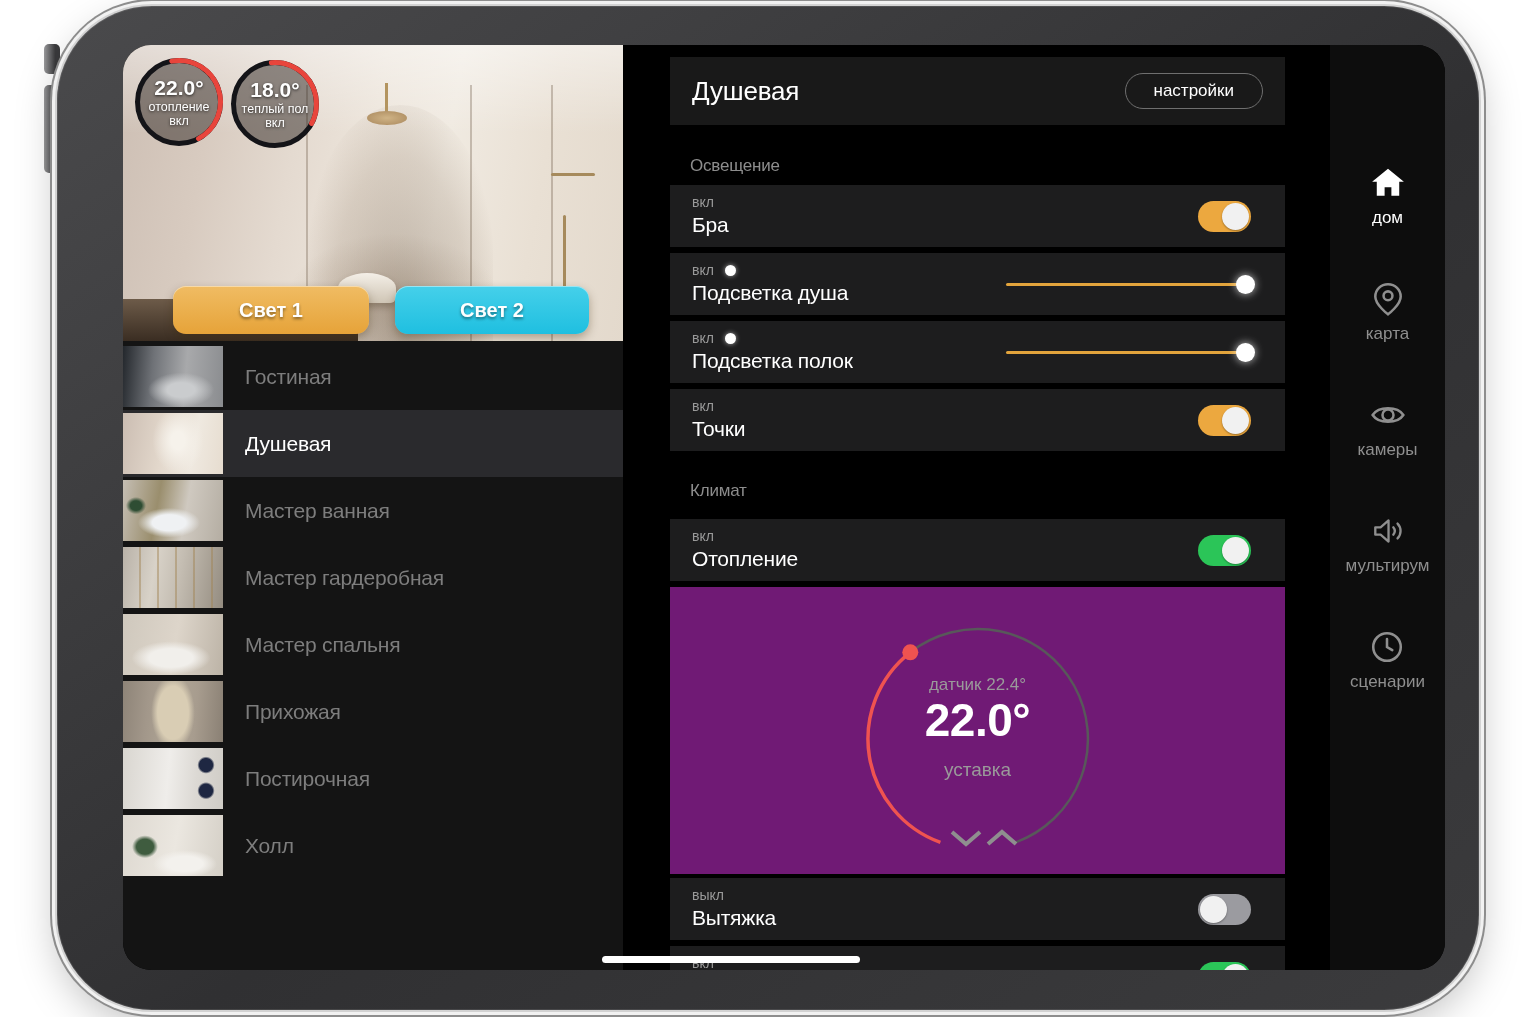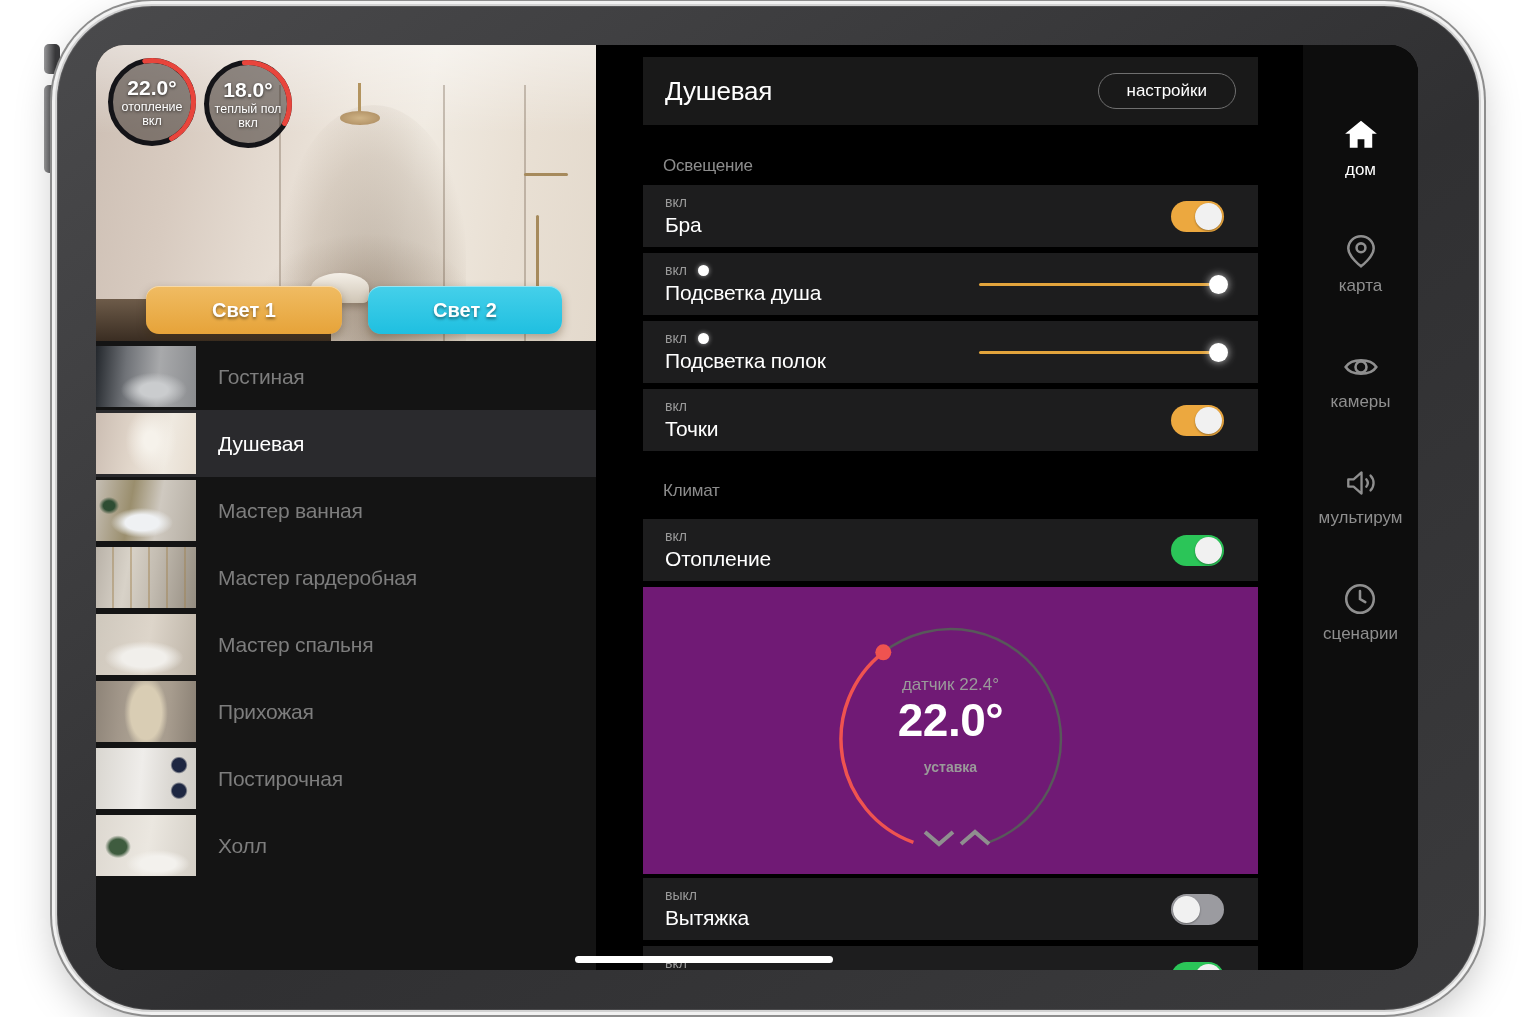--- a/index.html
+++ b/index.html
@@ -13,21 +13,21 @@
   .side-btn{position:absolute;left:44px;width:16px;background:linear-gradient(90deg,#9a9a9c,#3a3a3c 70%);border-radius:5px;z-index:0;}
   .side-btn.b1{top:44px;height:30px;}
   .side-btn.b2{top:85px;height:88px;}
   .tablet{
     position:absolute;left:57px;top:6px;width:1422px;height:1004px;z-index:1;
     border-radius:95px;
     background:linear-gradient(145deg,#4a4a4c,#303032 55%,#3b3b3d);
     box-shadow:0 0 0 2px #d2d2d2,0 0 0 5px #f1f1f1,0 0 0 7px #8d8d8d,0 14px 40px rgba(0,0,0,.25),inset 0 0 0 1px rgba(255,255,255,.10);
   }
   .screen{
-    position:absolute;left:39px;top:39px;width:1322px;height:925px;
+    position:absolute;left:66px;top:39px;width:1322px;height:925px;
     border-radius:28px;overflow:hidden;background:#000;display:flex;
   }
   
   .left-panel{width:500px;background:#141414;display:flex;flex-direction:column;flex:none;}
   .photo{
     height:296px;position:relative;flex:none;overflow:hidden;
     background:
       radial-gradient(150px 100px at 270px 260px, rgba(120,95,70,.30), transparent 72%),
       linear-gradient(180deg, rgba(255,255,255,.45), rgba(255,255,255,0) 30%),
       linear-gradient(100deg,#cdbfb4 0%,#d8cbc0 18%,#e4dad0 34%,#ece4da 48%,#f0eae1 62%,#e9e0d4 80%,#e3d9cc 100%);
@@ -103,25 +103,25 @@
   .slider{width:245px;height:22px;position:relative;flex:none;cursor:pointer;}
   .slider .track{position:absolute;left:0;right:4px;top:10px;height:3px;border-radius:2px;background:#E2A43C;}
   .slider .sknob{position:absolute;right:-4px;top:2px;width:19px;height:19px;border-radius:50%;background:#fff;
     box-shadow:0 0 8px rgba(255,255,255,.75);}
   
   .thermo-panel{height:287px;background:#701a75;position:relative;margin-bottom:4px;}
   .dial-svg{position:absolute;left:calc(50% - 130px);top:22px;}
   .thermo-text{position:absolute;left:0;right:0;text-align:center;color:#9a9a9a;}
   .thermo-sensor{top:88px;font-size:17px;}
   .thermo-set{top:106px;font-size:46px;color:#fff;font-weight:bold;letter-spacing:-.5px;}
-  .thermo-setlabel{top:172px;font-size:14px;font-weight:bold;}
+  .thermo-setlabel{top:172px;font-size:19px;}
   
   .home-indicator{position:absolute;left:479px;top:911px;width:258px;height:7px;border-radius:4px;background:#fff;z-index:5;}
   
-  .right-nav{width:115px;flex:none;background:#0d0d0d;display:flex;flex-direction:column;align-items:center;padding-top:72px;box-sizing:border-box;}
+  .right-nav{width:115px;flex:none;background:#0d0d0d;display:flex;flex-direction:column;align-items:center;padding-top:120px;box-sizing:border-box;}
   .nav-item{display:flex;flex-direction:column;align-items:center;gap:7px;margin-bottom:53px;cursor:pointer;}
   .nav-label{font-size:17px;color:#8f8f8f;}
   .nav-item.active .nav-label{color:#fff;}
   .nav-icon{width:36px;height:36px;display:block;}
 </style>
 </head>
 <body>
 
 <div class="side-btn b1"></div>
 <div class="side-btn b2"></div>

